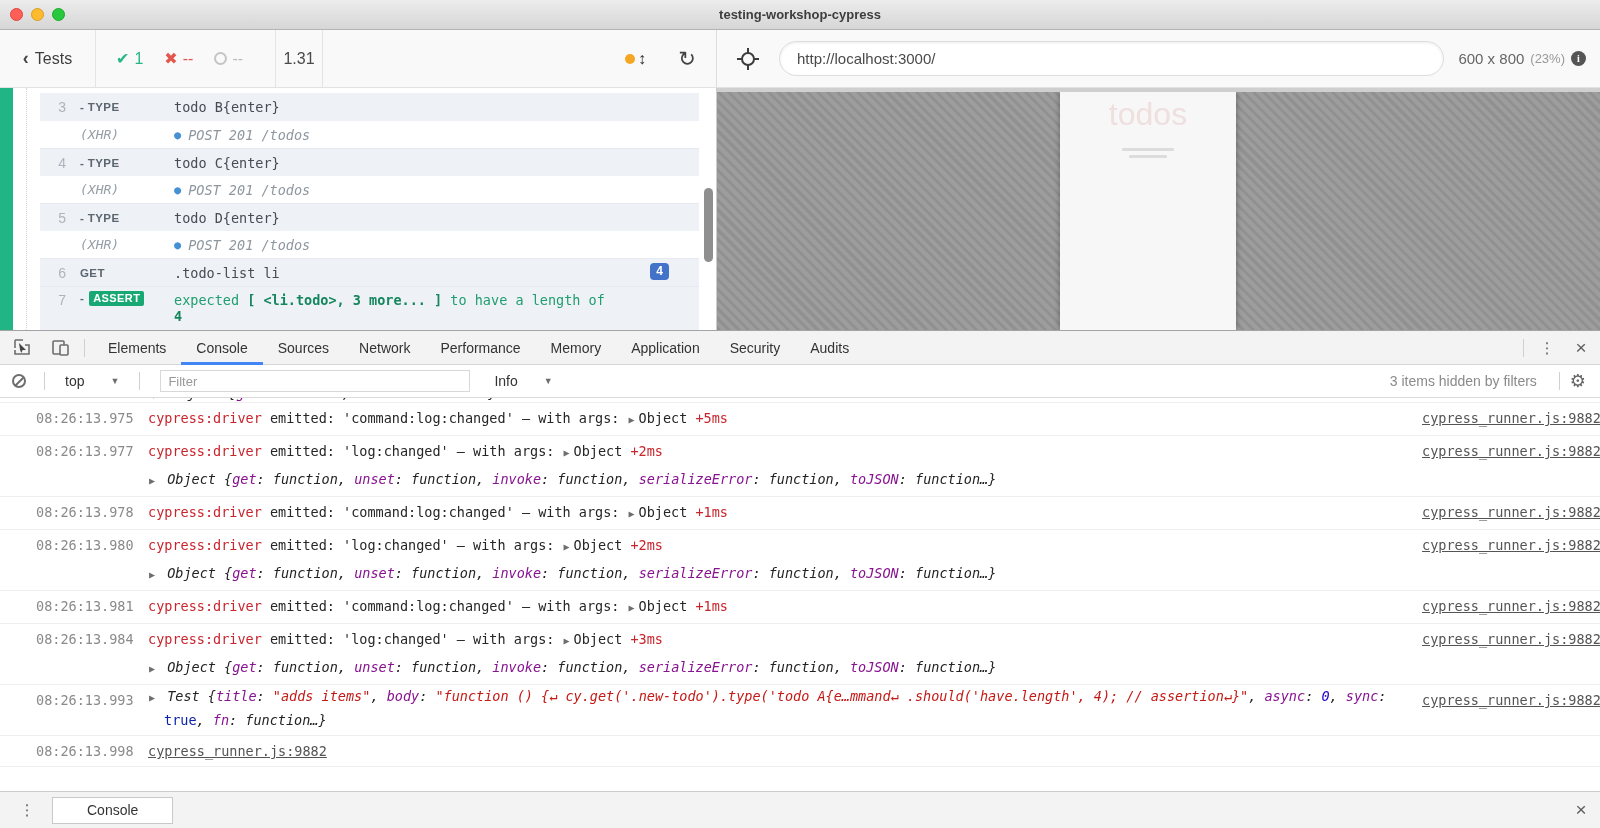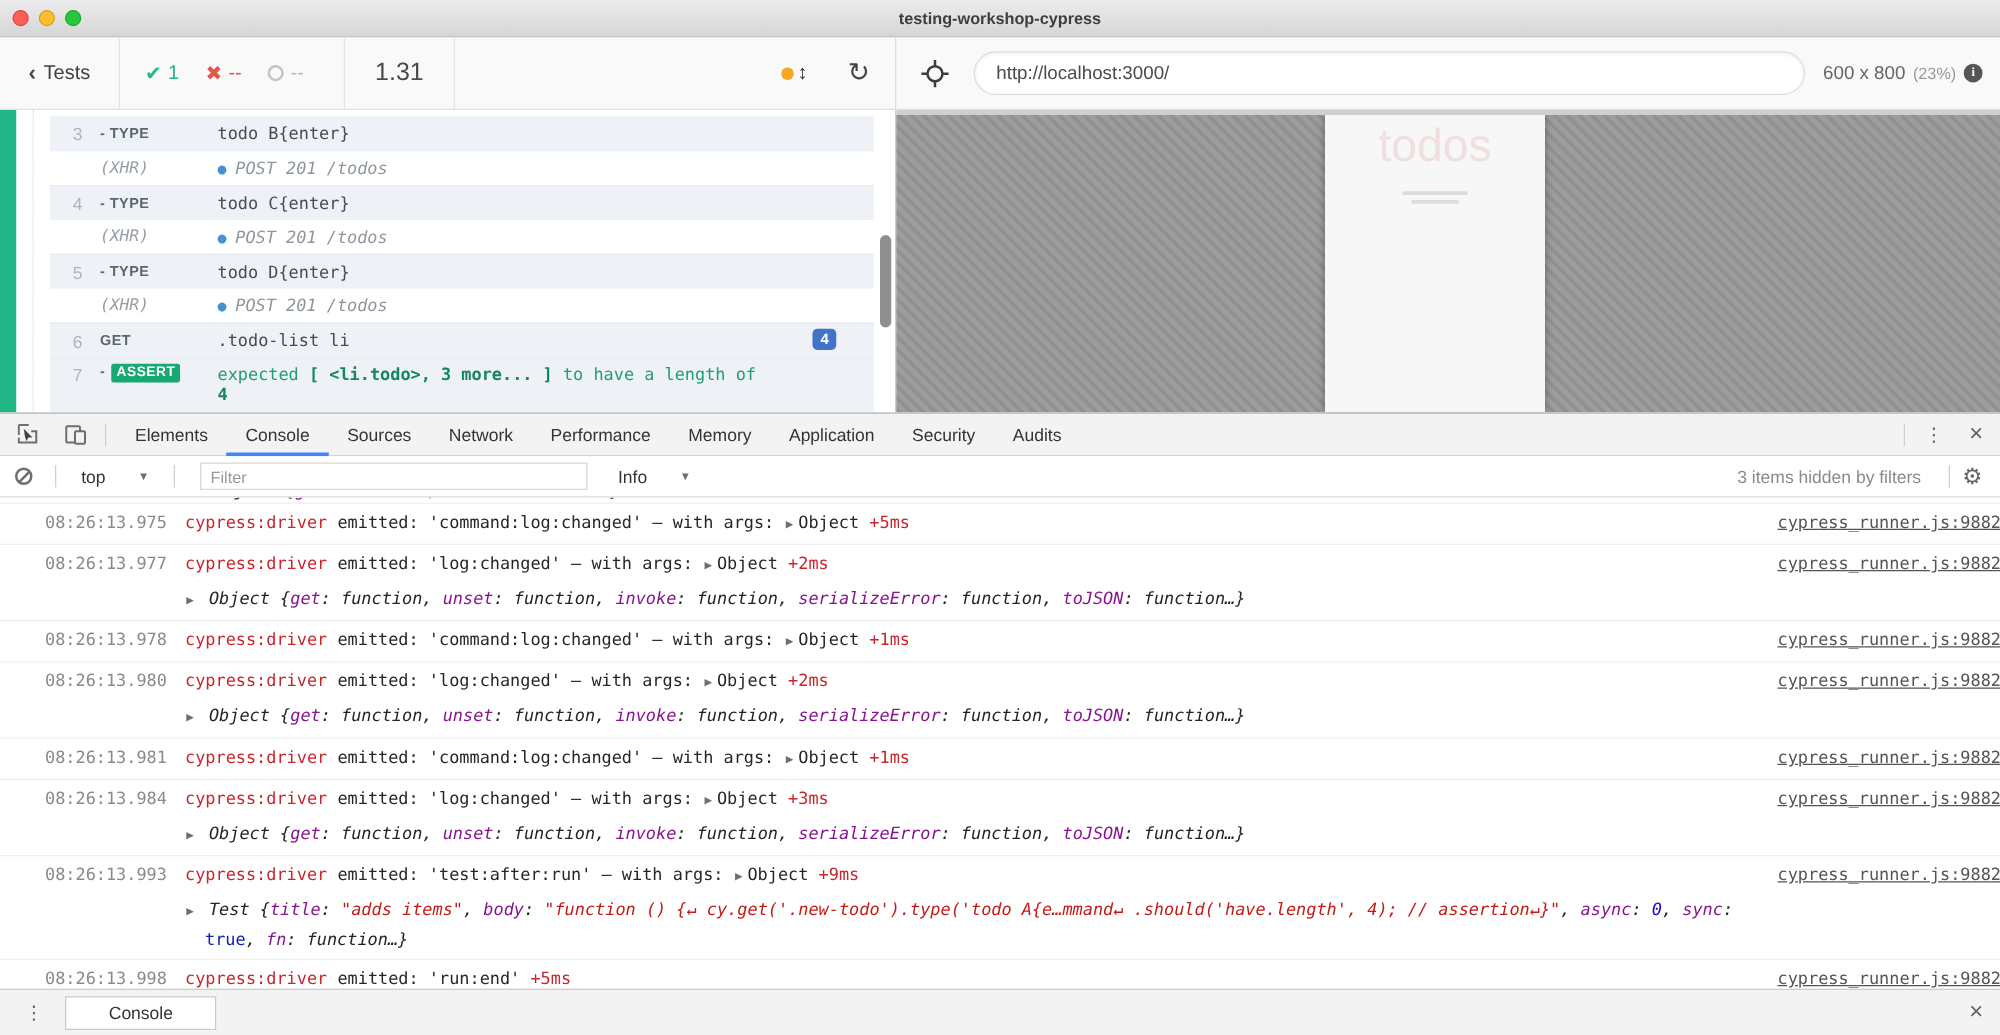--- a/index.html
+++ b/index.html
@@ -24,22 +24,22 @@
   .cyh-right { flex:1; display:flex; align-items:center; }
   .tests-btn { width:96px; display:flex; align-items:center; justify-content:center;
     gap:6px; border-right:1px solid #e4e4e4; cursor:pointer; color:#3f3f3f; font-size:16px; }
   .tests-chev { font-size:18px; font-weight:bold; color:#444; }
   .stats { display:flex; align-items:center; gap:9px; padding:0 20px; }
   .stat { display:flex; align-items:center; gap:5px; font-size:16px; margin-right:12px; }
   .st-pass { color:#24b787; } .st-pass .num { color:#24b787; }
   .st-fail { color:#e4554b; }
   .st-pend { color:#bcbcbc; }
   .pend-circle { width:13px; height:13px; border:2px solid #c4c4c4; border-radius:50%; display:inline-block; }
-  .duration { display:flex; align-items:center; justify-content:center; width:89px;
-    border-left:1px solid #e4e4e4; border-right:1px solid #e4e4e4; color:#4a4a4a; font-size:20px; }
+  .duration { display:flex; align-items:center; justify-content:center; width:48px;
+    border-left:1px solid #e4e4e4; border-right:1px solid #e4e4e4; color:#4a4a4a; font-size:16px; }
   .cyh-spacer { flex:1; }
   .scroll-toggle { display:flex; align-items:center; gap:3px; padding:0 12px; cursor:pointer; }
   .ydot { width:10px; height:10px; background:#f5a623; border-radius:50%; }
   .updown { font-size:16px; color:#333; font-weight:bold; }
   .refresh-btn { display:flex; align-items:center; justify-content:center; width:58px;
     font-size:21px; color:#434343; cursor:pointer; }
   .crosshair-btn { width:62px; display:flex; align-items:center; justify-content:center; cursor:pointer; }
   .url-bar { flex:1; height:35px; margin-right:14px; background:#fff; border:1px solid #ddd;
     border-radius:18px; box-shadow:inset 0 1px 3px rgba(0,0,0,.08); display:flex; align-items:center;
     padding-left:17px; font-size:15px; color:#4a4a4a; cursor:text; }
@@ -75,21 +75,21 @@
   .sg-a { color:#1f9e6e; }
   .sg-ab { color:#15875c; font-weight:bold; }
   .sg-abl { color:#15875c; font-weight:bold; display:block; }
   .clog-thumb { position:absolute; right:3px; top:100px; width:9px; height:74px;
     background:#8f8f8f; border-radius:5px; }
 
   .preview { flex:1; position:relative; overflow:hidden; border-top:4px solid #cfcfcf;
     background:repeating-linear-gradient(45deg,#919191 0 3px,#9d9d9d 3px 7px); }
   .app-frame { position:absolute; left:343px; top:0; width:176px; height:100%;
     background:#f7f7f7; box-shadow:0 0 6px rgba(0,0,0,.35); }
-  .app-title { text-align:center; margin-top:4px; font-size:37px; font-weight:200; color:#efdfdf; }
+  .app-title { text-align:center; margin-top:4px; font-size:32px; font-weight:200; color:#efdfdf; }
   .todo-card { margin:2px 24px 0; background:#fff; box-shadow:0 1px 4px rgba(0,0,0,.18); }
   .todo-input { height:21px; display:flex; align-items:center; padding-left:12px;
     font-size:8px; font-style:italic; color:#dcdcdc; border-bottom:1px solid #f0f0f0; cursor:text; }
   .todo-item { height:18px; display:flex; align-items:center; gap:6px; padding-left:4px;
     border-top:1px solid #efefef; }
   .todo-check { width:11px; height:11px; border:1px solid #e4e4e4; border-radius:50%; flex:none; cursor:pointer; }
   .todo-label { font-size:8.5px; color:#5e5e5e; }
   .app-footer { margin-top:15px; display:flex; flex-direction:column; align-items:center; gap:4px; }
   .footer-line { height:3px; background:#dcdcdc; border-radius:1px; }
   .fl1 { width:52px; } .fl2 { width:38px; }
@@ -388,31 +388,27 @@
       <div class="cbody">
         <div class="cline"><span class="sg-ns">cypress:driver</span><span class="sg-plain"> emitted: 'log:changed' – with args: </span><span class="sg-tri">▶</span><span class="sg-plain">Object</span><span class="sg-ms"> +3ms</span></div>
         <div class="cprev"><span class="sg-tri">▶</span><span class="sg-obj"> Object {</span><span class="sg-prop">get</span><span class="sg-obj">: function, </span><span class="sg-prop">unset</span><span class="sg-obj">: function, </span><span class="sg-prop">invoke</span><span class="sg-obj">: function, </span><span class="sg-prop">serializeError</span><span class="sg-obj">: function, </span><span class="sg-prop">toJSON</span><span class="sg-obj">: function…}</span></div>
       </div>
       <span class="clink">cypress_runner.js:9882</span>
     </div>
 
     <div class="crow">
       <span class="cts">08:26:13.993</span>
       <div class="cbody">
-        <div class="cline"><span class="sg-ns">cypress:driver</span><span class="sg-plain"> emitted: 'test:after:run' – with args: </span><span class="sg-tri">▶</span><span class="sg-plain">Object</span><span class="sg-ms"> +9ms</span></div>
         <div class="cprev"><span class="sg-tri">▶</span><span class="sg-obj"> Test {</span><span class="sg-prop">title</span><span class="sg-obj">: </span><span class="sg-str">"adds items"</span><span class="sg-obj">, </span><span class="sg-prop">body</span><span class="sg-obj">: </span><span class="sg-str">"function () {↵  cy.get('.new-todo').type('todo A{e…mmand↵  .should('have.length', 4); // assertion↵}"</span><span class="sg-obj">, </span><span class="sg-prop">async</span><span class="sg-obj">: </span><span class="sg-num">0</span><span class="sg-obj">, </span><span class="sg-prop">sync</span><span class="sg-obj">: </span><span class="sg-bool">true</span><span class="sg-obj">, </span><span class="sg-prop">fn</span><span class="sg-obj">: </span><span class="sg-obj">function…}</span></div>
       </div>
       <span class="clink">cypress_runner.js:9882</span>
     </div>
 
     <div class="crow">
       <span class="cts">08:26:13.998</span>
-      <div class="cbody">
-          <div class="cline"><span class="sg-ns">cypress:driver</span><span class="sg-plain"> emitted: 'run:end'</span><span class="sg-ms"> +5ms</span></div>
-        </div>
       <span class="clink">cypress_runner.js:9882</span>
     </div>
 
   </div>
 
   <div class="dt-statusbar" style="position:relative;">
     <div class="kebab sb-kebab">⋮</div>
     <div class="sb-tab">Console</div>
     <div class="dt-right">
       <div class="dt-close">×</div>

